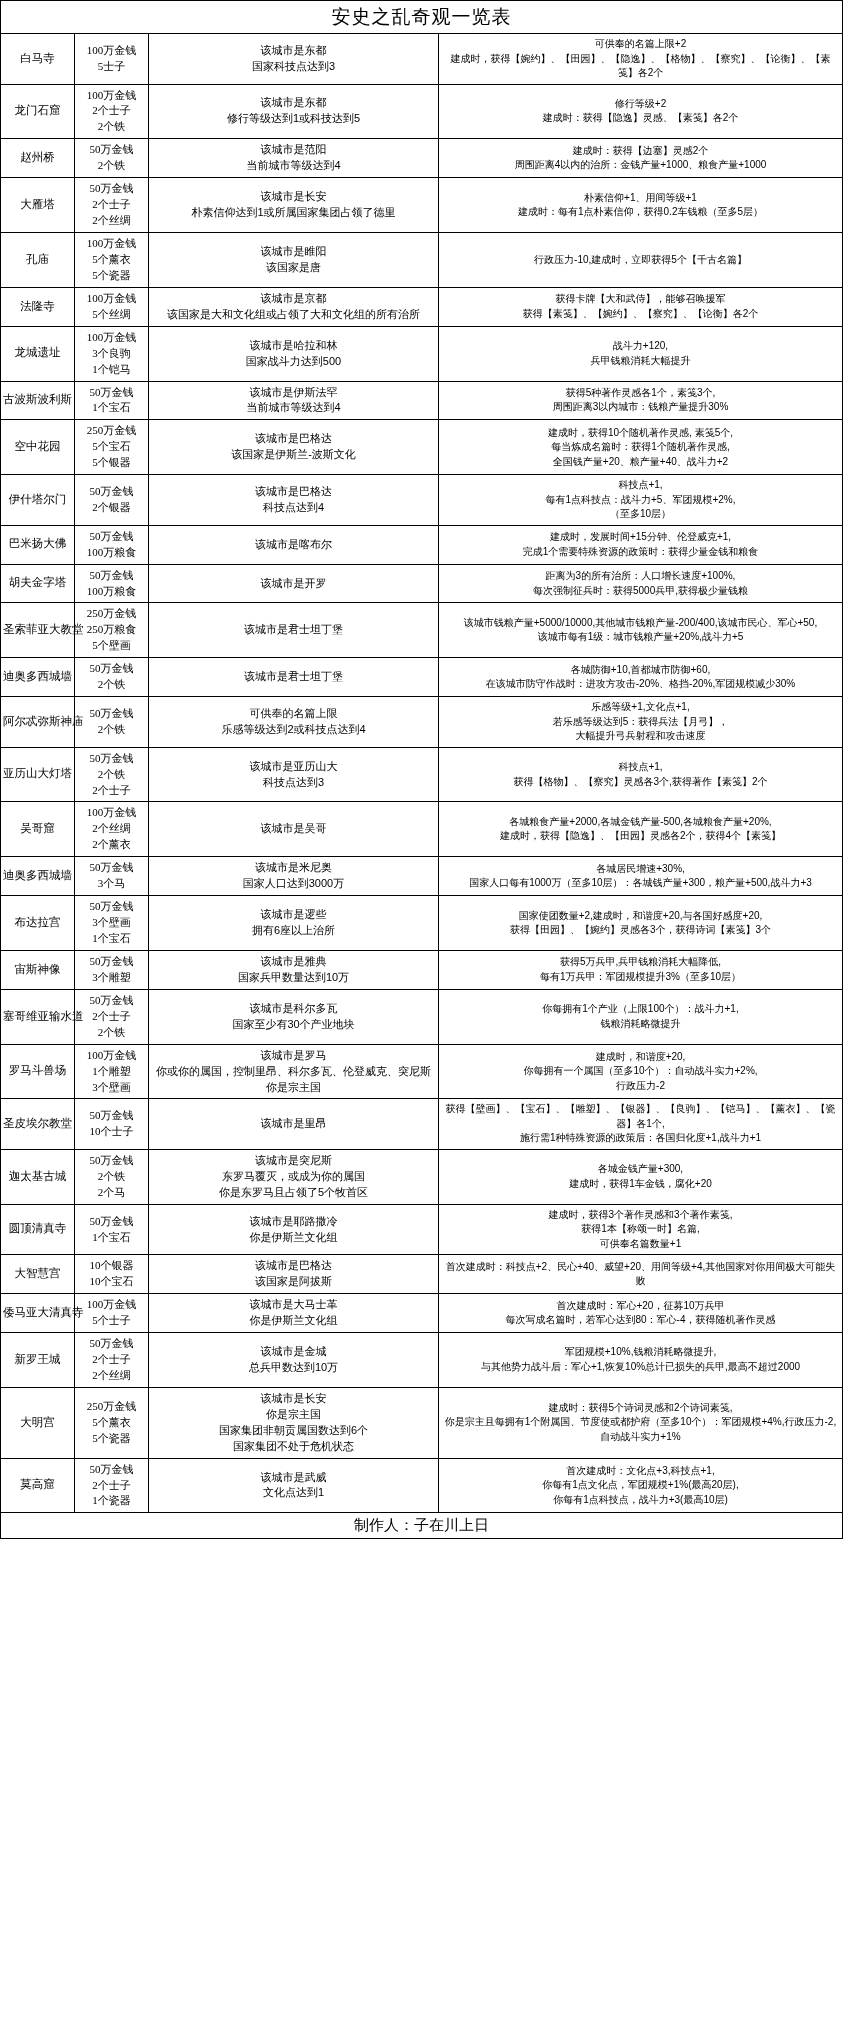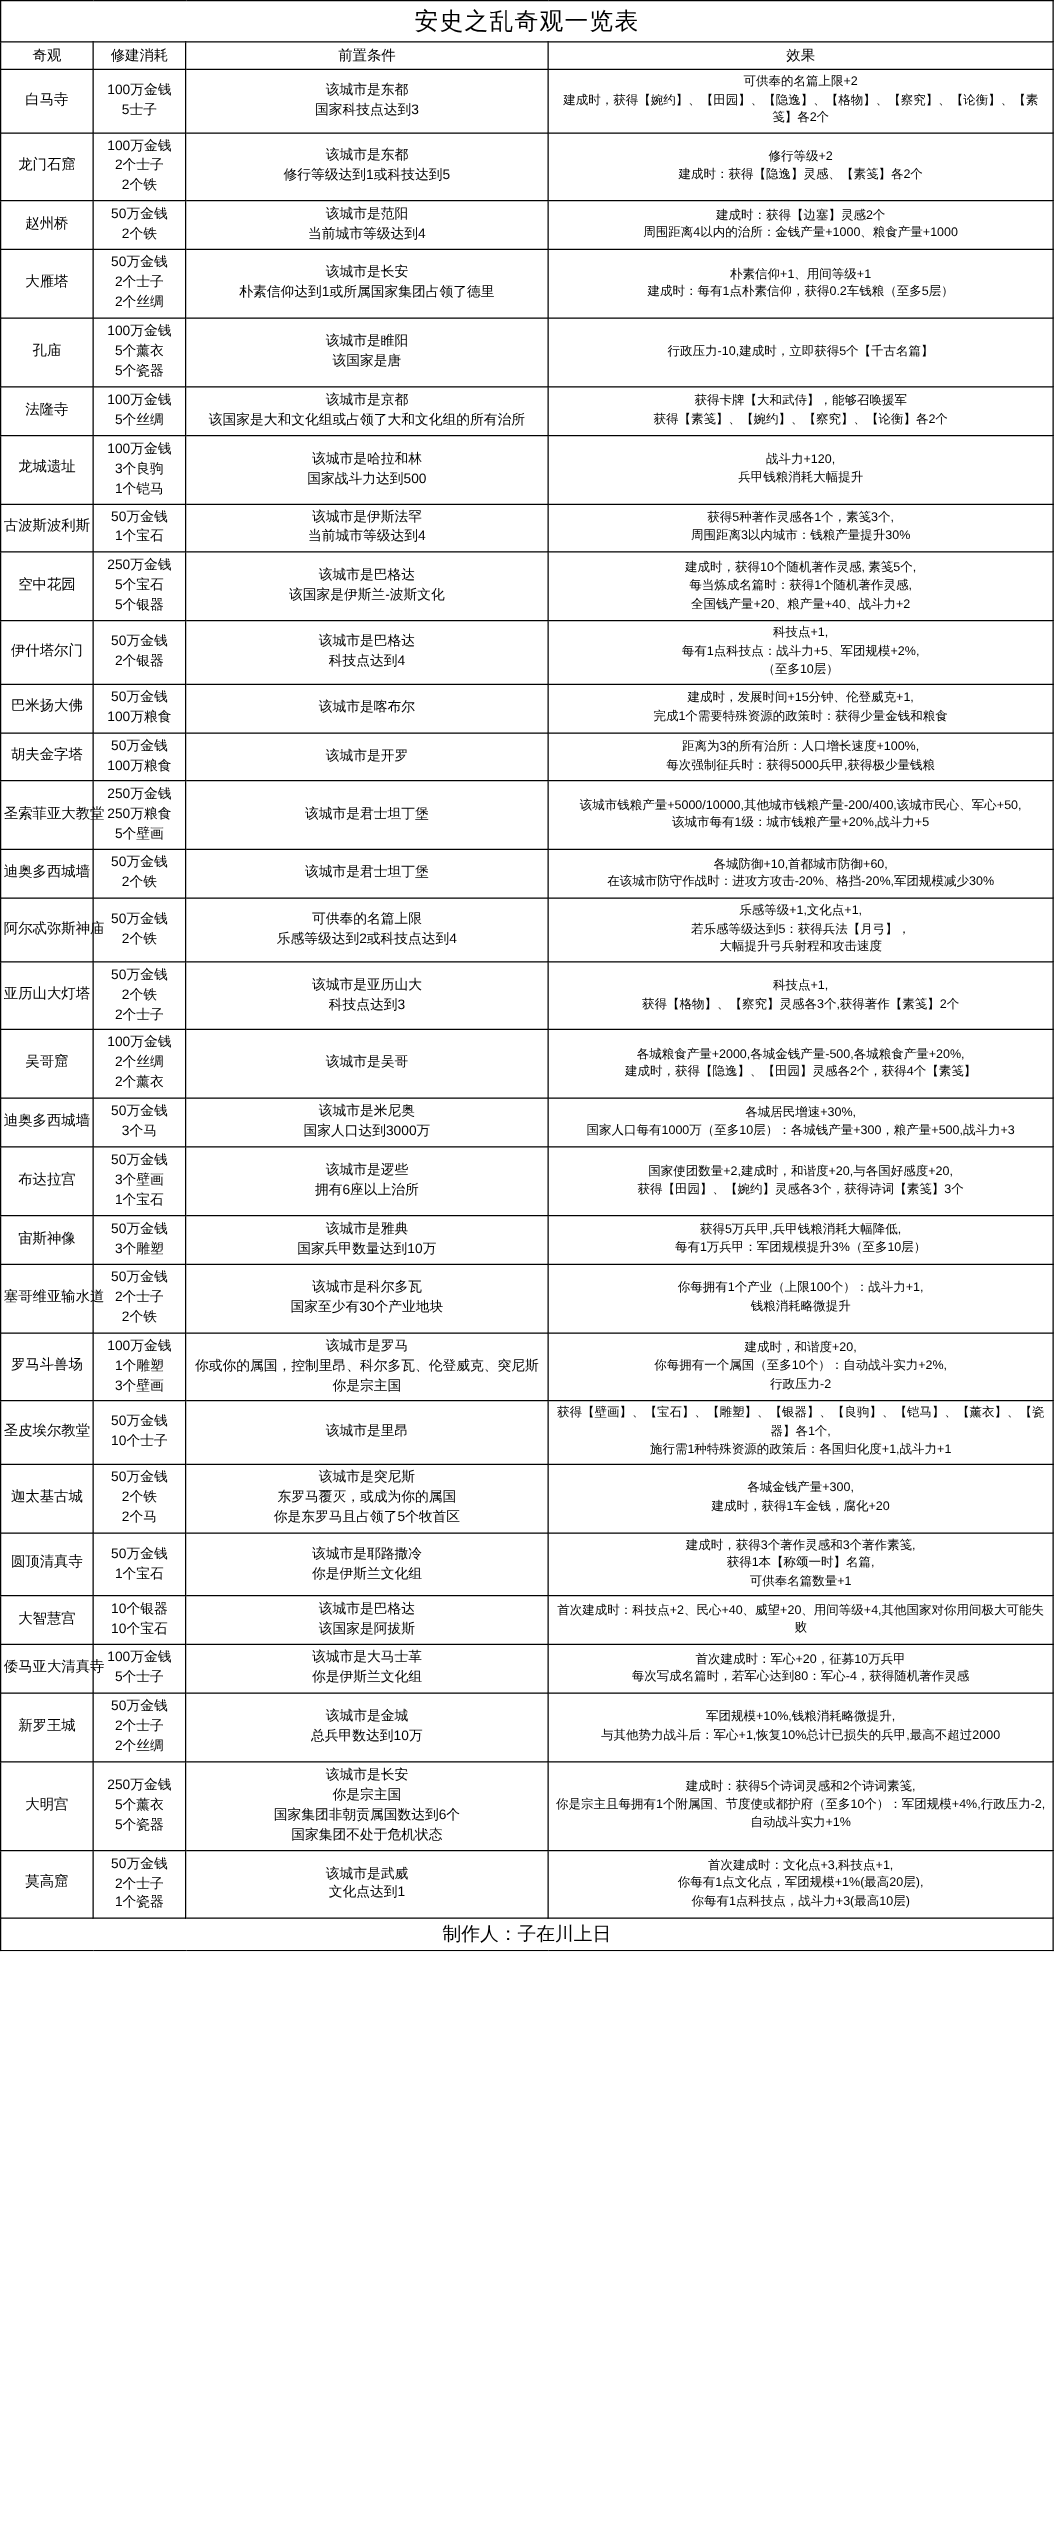--- a/index.html
+++ b/index.html
@@ -43,20 +43,21 @@
   }
   .name-cell {
     font-size: 11.5px;
     line-height: 1.25;
     word-break: keep-all;
     font-family: Liberation Mono, monospace;
   }
   .cost-cell {
     font-size: 11px;
     line-height: 1.45;
+    font-family: Liberation Serif, serif;
   }
   .req-cell {
     font-size: 11px;
     line-height: 1.45;
     padding-left: 4px;
     padding-right: 4px;
     margin-left: 32px;
   }
   .eff-cell {
     font-size: 10px;
@@ -77,26 +78,20 @@
   <colgroup>
     <col class="col-name">
     <col class="col-cost">
     <col class="col-req">
     <col class="col-eff">
   </colgroup>
   <tbody id="table-body">
     <tr>
       <td class="title-cell" colspan="4">安史之乱奇观一览表</td>
     </tr>
-    <tr>
-      <td class="head-cell">奇观</td>
-      <td class="head-cell">修建消耗</td>
-      <td class="head-cell">前置条件</td>
-      <td class="head-cell">效果</td>
-    </tr>
   <tr>
         <td class="name-cell">
           <span class="line">白马寺</span>
         </td>
         <td class="cost-cell">
           <span class="line">100万金钱</span>
           <span class="line">5士子</span>
         </td>
         <td class="req-cell">
           <span class="line">该城市是东都</span>

